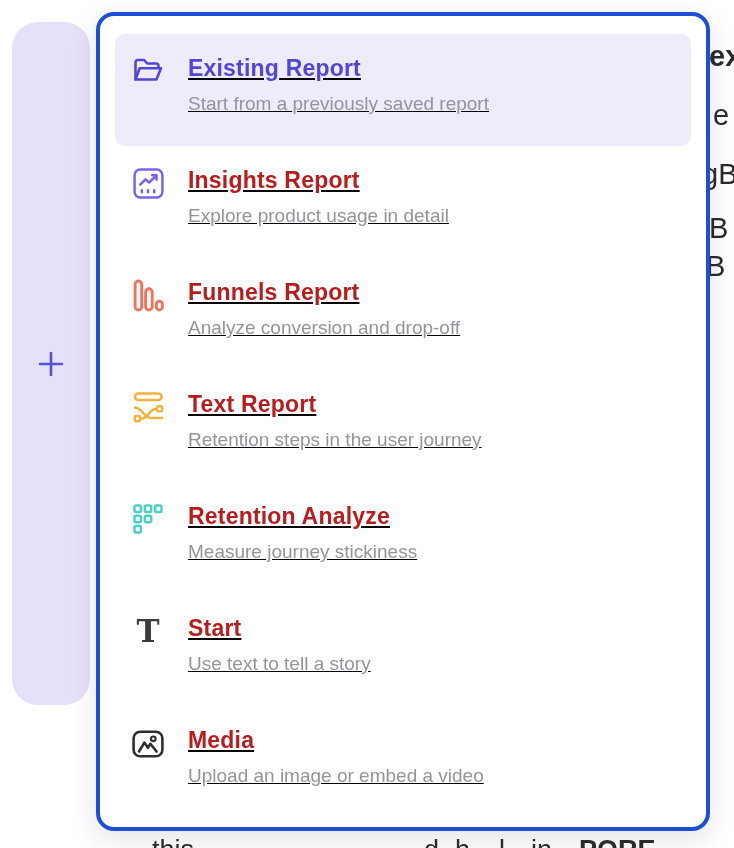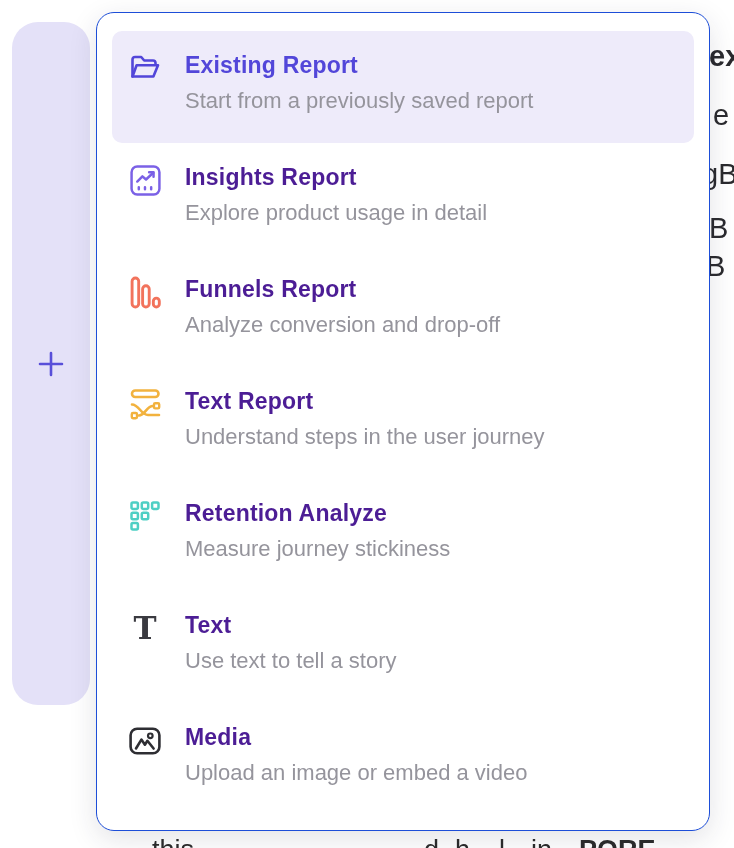--- a/index.html
+++ b/index.html
@@ -47,52 +47,53 @@
     display:flex; align-items:center; justify-content:center;
     cursor:pointer;
   }
 
   
   .menu {
     position:absolute;
     left:96px; top:12px;
     width:614px; height:819px;
     background:#ffffff;
-    border:1px solid #1d4ed8;
+    border:4px solid #1d4ed8;
     border-radius:18px;
     box-shadow:0 8px 28px rgba(40,40,60,0.13);
     z-index:3;
     padding:18px 15px;
+    text-decoration:underline;
   }
   .menu-item {
     display:flex;
     align-items:flex-start;
     height:112px;
     padding:20px 16px 0 16px;
     border-radius:10px;
     cursor:pointer;
   }
   .menu-item.highlighted { background:#eeebfa; }
   .item-icon {
     width:34px; height:36px;
     flex:none;
     margin-right:23px;
     margin-top:1px;
     display:flex; align-items:flex-start; justify-content:center;
   }
   .item-title {
     font-size:23px;
     font-weight:600;
-    color:#4c1d95;
+    color:#b91c1c;
     letter-spacing:0.2px;
     line-height:28px;
   }
   .menu-item.highlighted .item-title { color:#5246d9; }
   .item-desc {
-    font-size:22px;
+    font-size:19px;
     font-weight:400;
     color:#95949c;
     margin-top:10px;
     line-height:23px;
     text-align:right;
   }
   svg { display:block; }
 </style>
 </head>
 <body>
@@ -168,21 +169,21 @@
       <svg width="33" height="34" viewBox="0 0 33 34" fill="none">
         <rect x="3" y="2.5" width="26.5" height="6.5" rx="3.25" stroke="#f2b23e" stroke-width="2.6"></rect>
         <path d="M3 16.5 C10 16.5 12 27 19 27 H30" stroke="#f2b23e" stroke-width="2.6" stroke-linecap="round"></path>
         <path d="M10 27.5 C16 27.5 17.5 18 24 18" stroke="#f2b23e" stroke-width="2.6" stroke-linecap="round"></path>
         <rect x="2.8" y="25" width="5.2" height="5.2" rx="1.2" stroke="#f2b23e" stroke-width="2.4"></rect>
         <rect x="25" y="15.2" width="5.2" height="5.2" rx="1.2" stroke="#f2b23e" stroke-width="2.4"></rect>
       </svg>
     </span>
     <div class="item-text">
       <div class="item-title">Text Report</div>
-      <div class="item-desc">Understand steps in the user journey</div>
+      <div class="item-desc">Retention steps in the user journey</div>
     </div>
   </div>
 
   <div class="menu-item">
     <span class="item-icon">
       <svg width="32" height="32" viewBox="0 0 32 32" fill="none">
         <rect x="2.5" y="2.5" width="6.4" height="6.4" rx="1.4" stroke="#4ecfc4" stroke-width="2.5"></rect>
         <rect x="12.8" y="2.5" width="6.4" height="6.4" rx="1.4" stroke="#4ecfc4" stroke-width="2.5"></rect>
         <rect x="23.1" y="2.5" width="6.4" height="6.4" rx="1.4" stroke="#4ecfc4" stroke-width="2.5"></rect>
         <rect x="2.5" y="12.8" width="6.4" height="6.4" rx="1.4" stroke="#4ecfc4" stroke-width="2.5"></rect>
@@ -196,21 +197,21 @@
     </div>
   </div>
 
   <div class="menu-item">
     <span class="item-icon">
       <svg width="34" height="34" viewBox="0 0 34 34">
         <text x="17" y="27" text-anchor="middle" font-family="'DejaVu Serif', serif" font-size="31" font-weight="600" fill="#3a3a40">T</text>
       </svg>
     </span>
     <div class="item-text">
-      <div class="item-title">Text</div>
+      <div class="item-title">Start</div>
       <div class="item-desc">Use text to tell a story</div>
     </div>
   </div>
 
   <div class="menu-item">
     <span class="item-icon">
       <svg width="34" height="34" viewBox="0 0 34 34" fill="none">
         <rect x="2.6" y="4.8" width="28.8" height="24.4" rx="6.5" stroke="#2e2e33" stroke-width="2.6"></rect>
         <circle cx="22.3" cy="11.8" r="2.3" stroke="#2e2e33" stroke-width="2.2"></circle>
         <path d="M8 24.5 L13.4 15.6 L16.9 20.7 L19.4 16.8 L25.6 24.5" stroke="#2e2e33" stroke-width="2.6" stroke-linecap="round" stroke-linejoin="round"></path>

